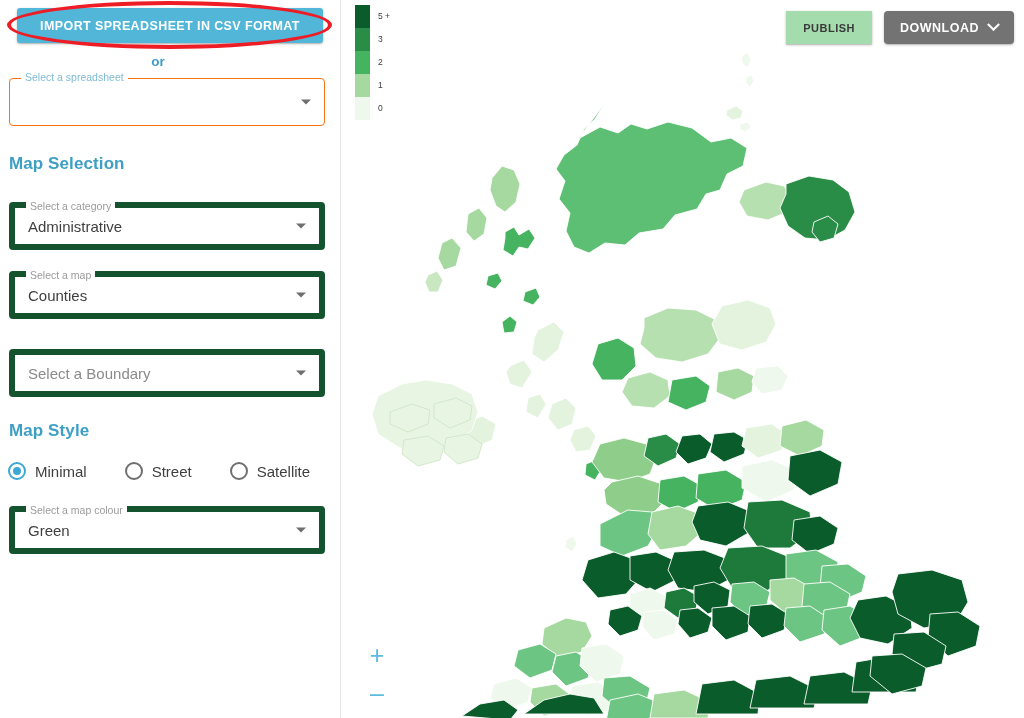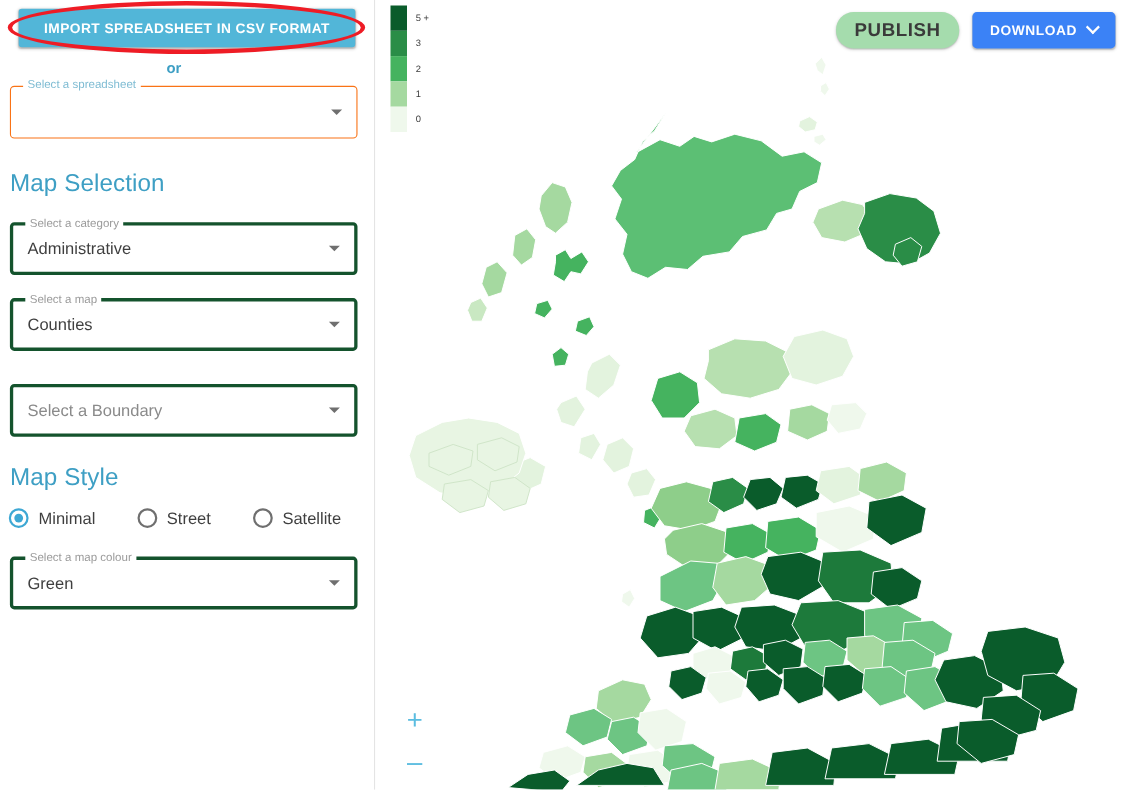--- a/index.html
+++ b/index.html
@@ -67,21 +67,21 @@
     font-size: 13.5px;
     font-weight: bold;
   }
 
   
   .field {
     position: absolute;
     left: 9px;
     width: 316px;
     height: 48px;
-    border: 3px solid #14532d;
+    border: 6px solid #14532d;
     border-radius: 4px;
     background: #ffffff;
   }
   .field.focus {
     border: 1px solid #f97316;
   }
   .field-legend {
     position: absolute;
     top: -8px; left: 11px;
     padding: 0 4px;
@@ -109,22 +109,22 @@
     border-left: 5px solid transparent;
     border-right: 5px solid transparent;
     border-top: 5px solid #6f6f6f;
     cursor: pointer;
   }
 
   .section-title {
     position: absolute;
     left: 9px;
     color: #3e9fc4;
-    font-size: 22px;
-    font-weight: normal;
+    font-size: 17px;
+    font-weight: bold;
     letter-spacing: 0.1px;
   }
 
   
   .radio-row {
     position: absolute;
     left: 8px; top: 462px;
     display: flex; align-items: center;
     gap: 16px;
   }
@@ -215,31 +215,31 @@
     right: 10px; top: 11px;
     display: flex; align-items: center;
     gap: 12px;
     z-index: 25;
   }
   .btn-publish {
     height: 33px;
     padding: 0 17px;
     background: #a5dcad;
     color: #3a3a3a;
-    border: none; border-radius: 16px;
-    font-size: 17px; font-weight: bold;
+    border: none; border-radius: 0;
+    font-size: 11px; font-weight: bold;
     letter-spacing: 0.5px;
     cursor: pointer;
     box-shadow: 0 1px 3px rgba(0,0,0,0.2), 0 1px 1px rgba(0,0,0,0.12);
     display: flex; align-items: center;
   }
   .btn-download {
     height: 33px;
     padding: 0 16px;
-    background: #3b82f6;
+    background: #737373;
     color: #ffffff;
     border: none; border-radius: 4px;
     font-size: 12.5px; font-weight: bold;
     letter-spacing: 0.5px;
     cursor: pointer;
     box-shadow: 0 1px 3px rgba(0,0,0,0.2), 0 1px 1px rgba(0,0,0,0.12);
     display: flex; align-items: center; gap: 10px;
   }
   .chev {
     display: inline-block;

